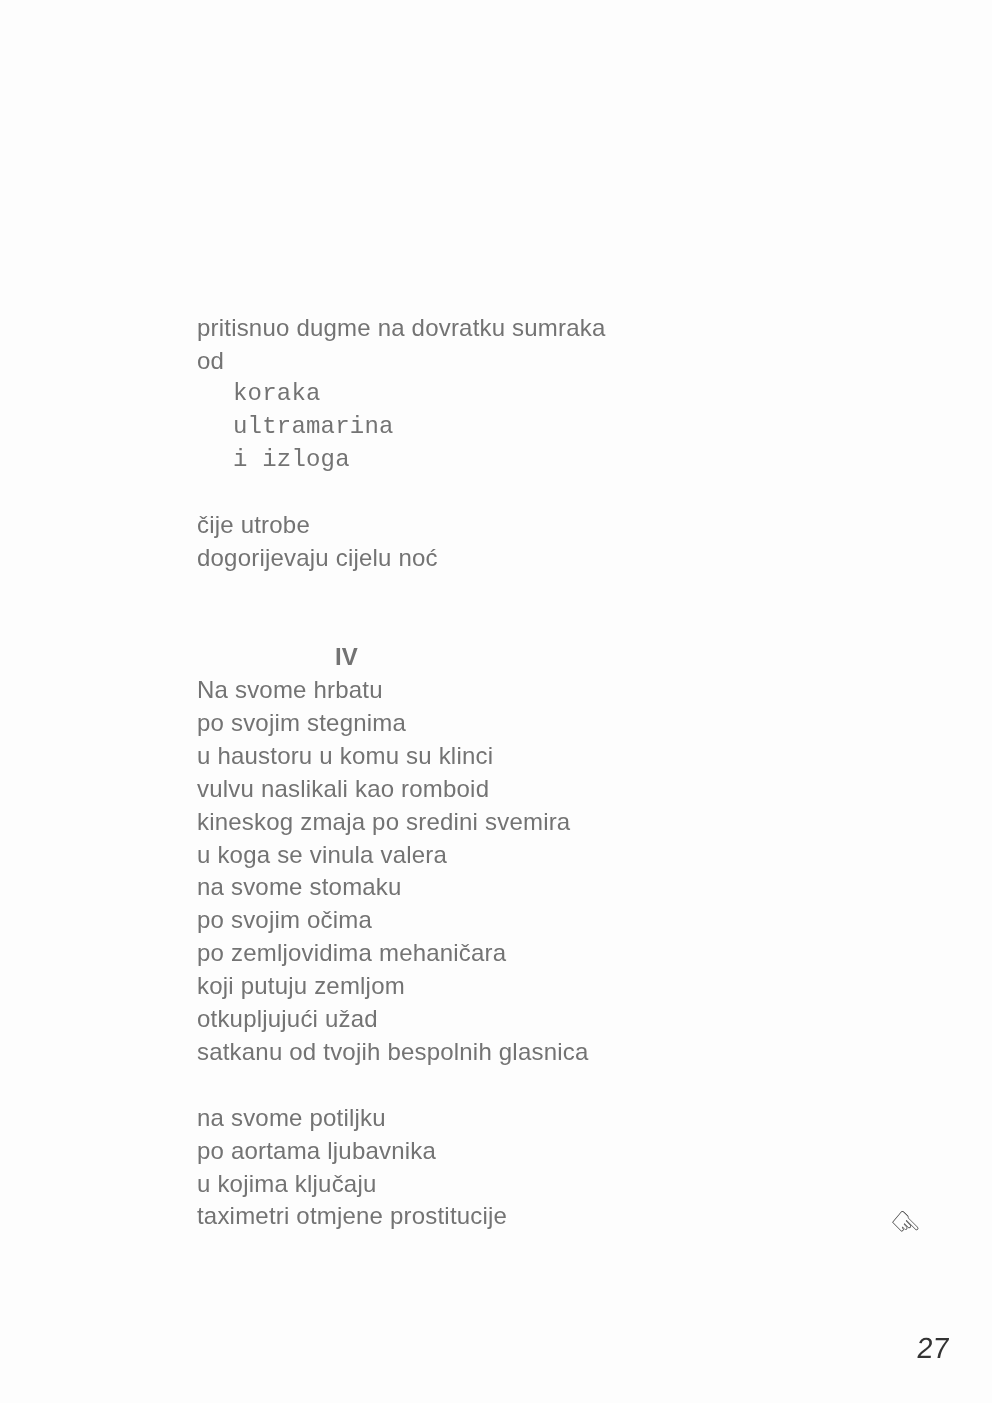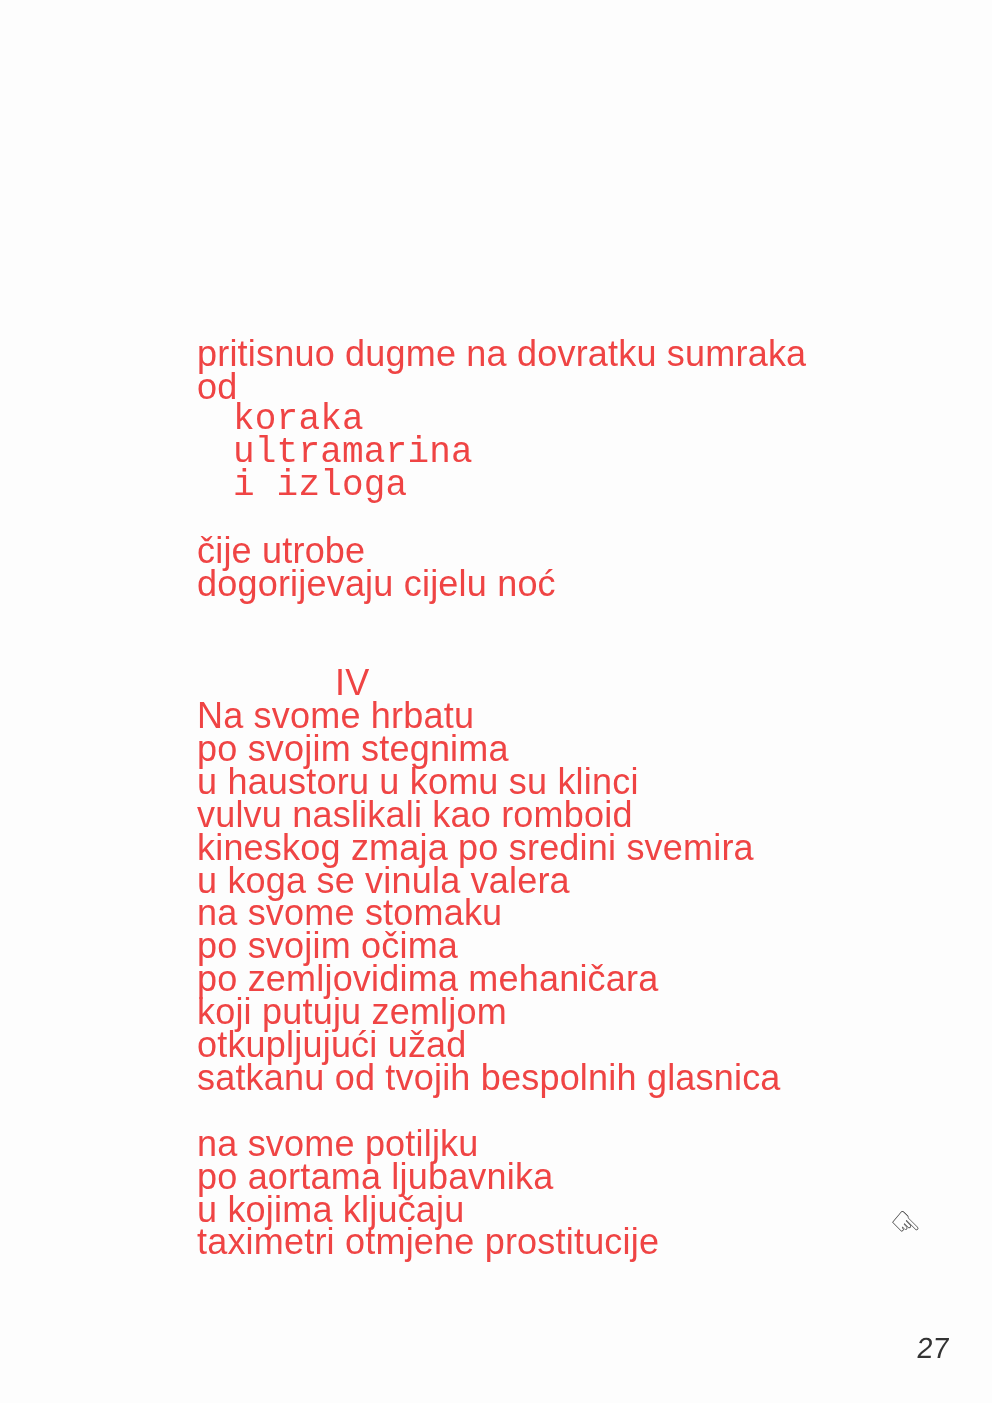--- a/index.html
+++ b/index.html
@@ -11,29 +11,29 @@
     position: relative;
     width: 992px;
     height: 1403px;
     background: #fdfdfd;
     overflow: hidden;
     font-family: "Liberation Sans", sans-serif;
   }
   .poem {
     position: absolute;
     left: 197px;
-    top: 338px;
-    font-size: 36px;
+    top: 312px;
+    font-size: 24px;
     line-height: 32.9px;
-    color: #ef4444;
+    color: #737373;
     letter-spacing: 0.2px;
     white-space: pre;
   }
   .poem-line.indent-1 { padding-left: 36px; font-family: Liberation Mono, monospace; }
-  .poem-line.indent-2 { padding-left: 138px; }
+  .poem-line.indent-2 { padding-left: 138px; font-weight: bold; }
   .hand-icon {
     position: absolute;
     left: 884px;
     top: 1202px;
     width: 44px;
     height: 44px;
     font-size: 34px;
     line-height: 44px;
     text-align: center;
     color: #2d2d2d;

